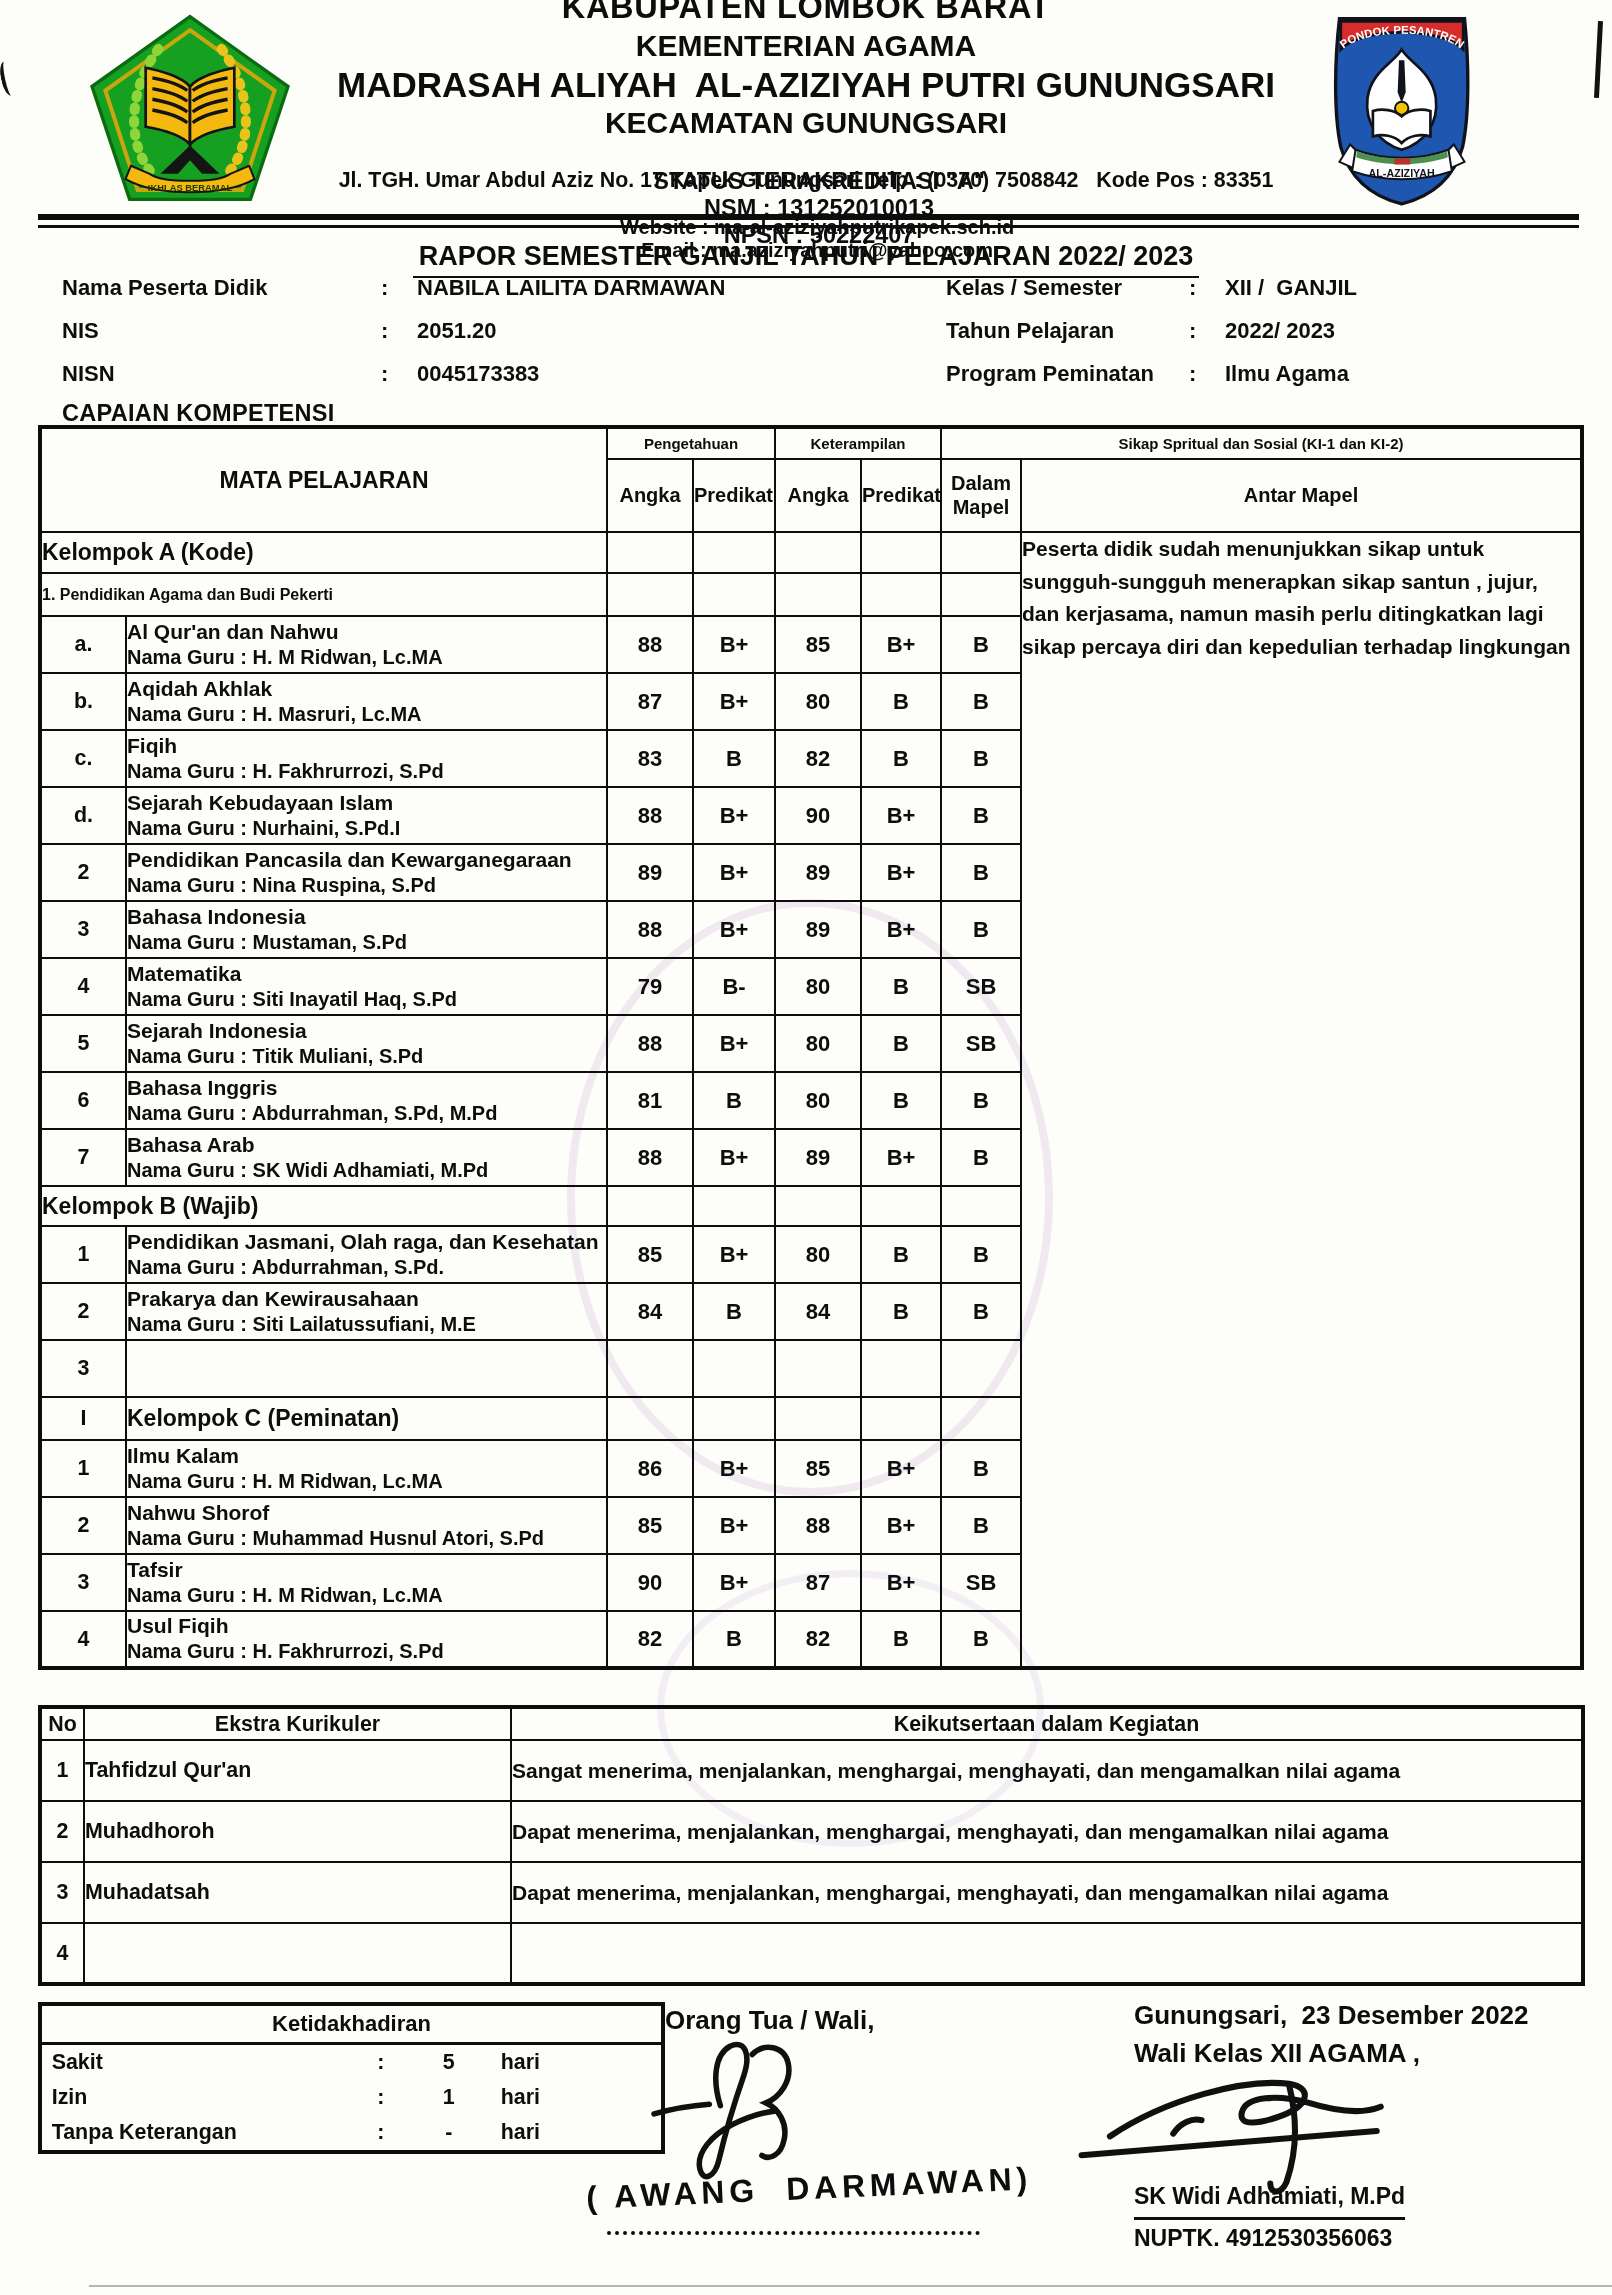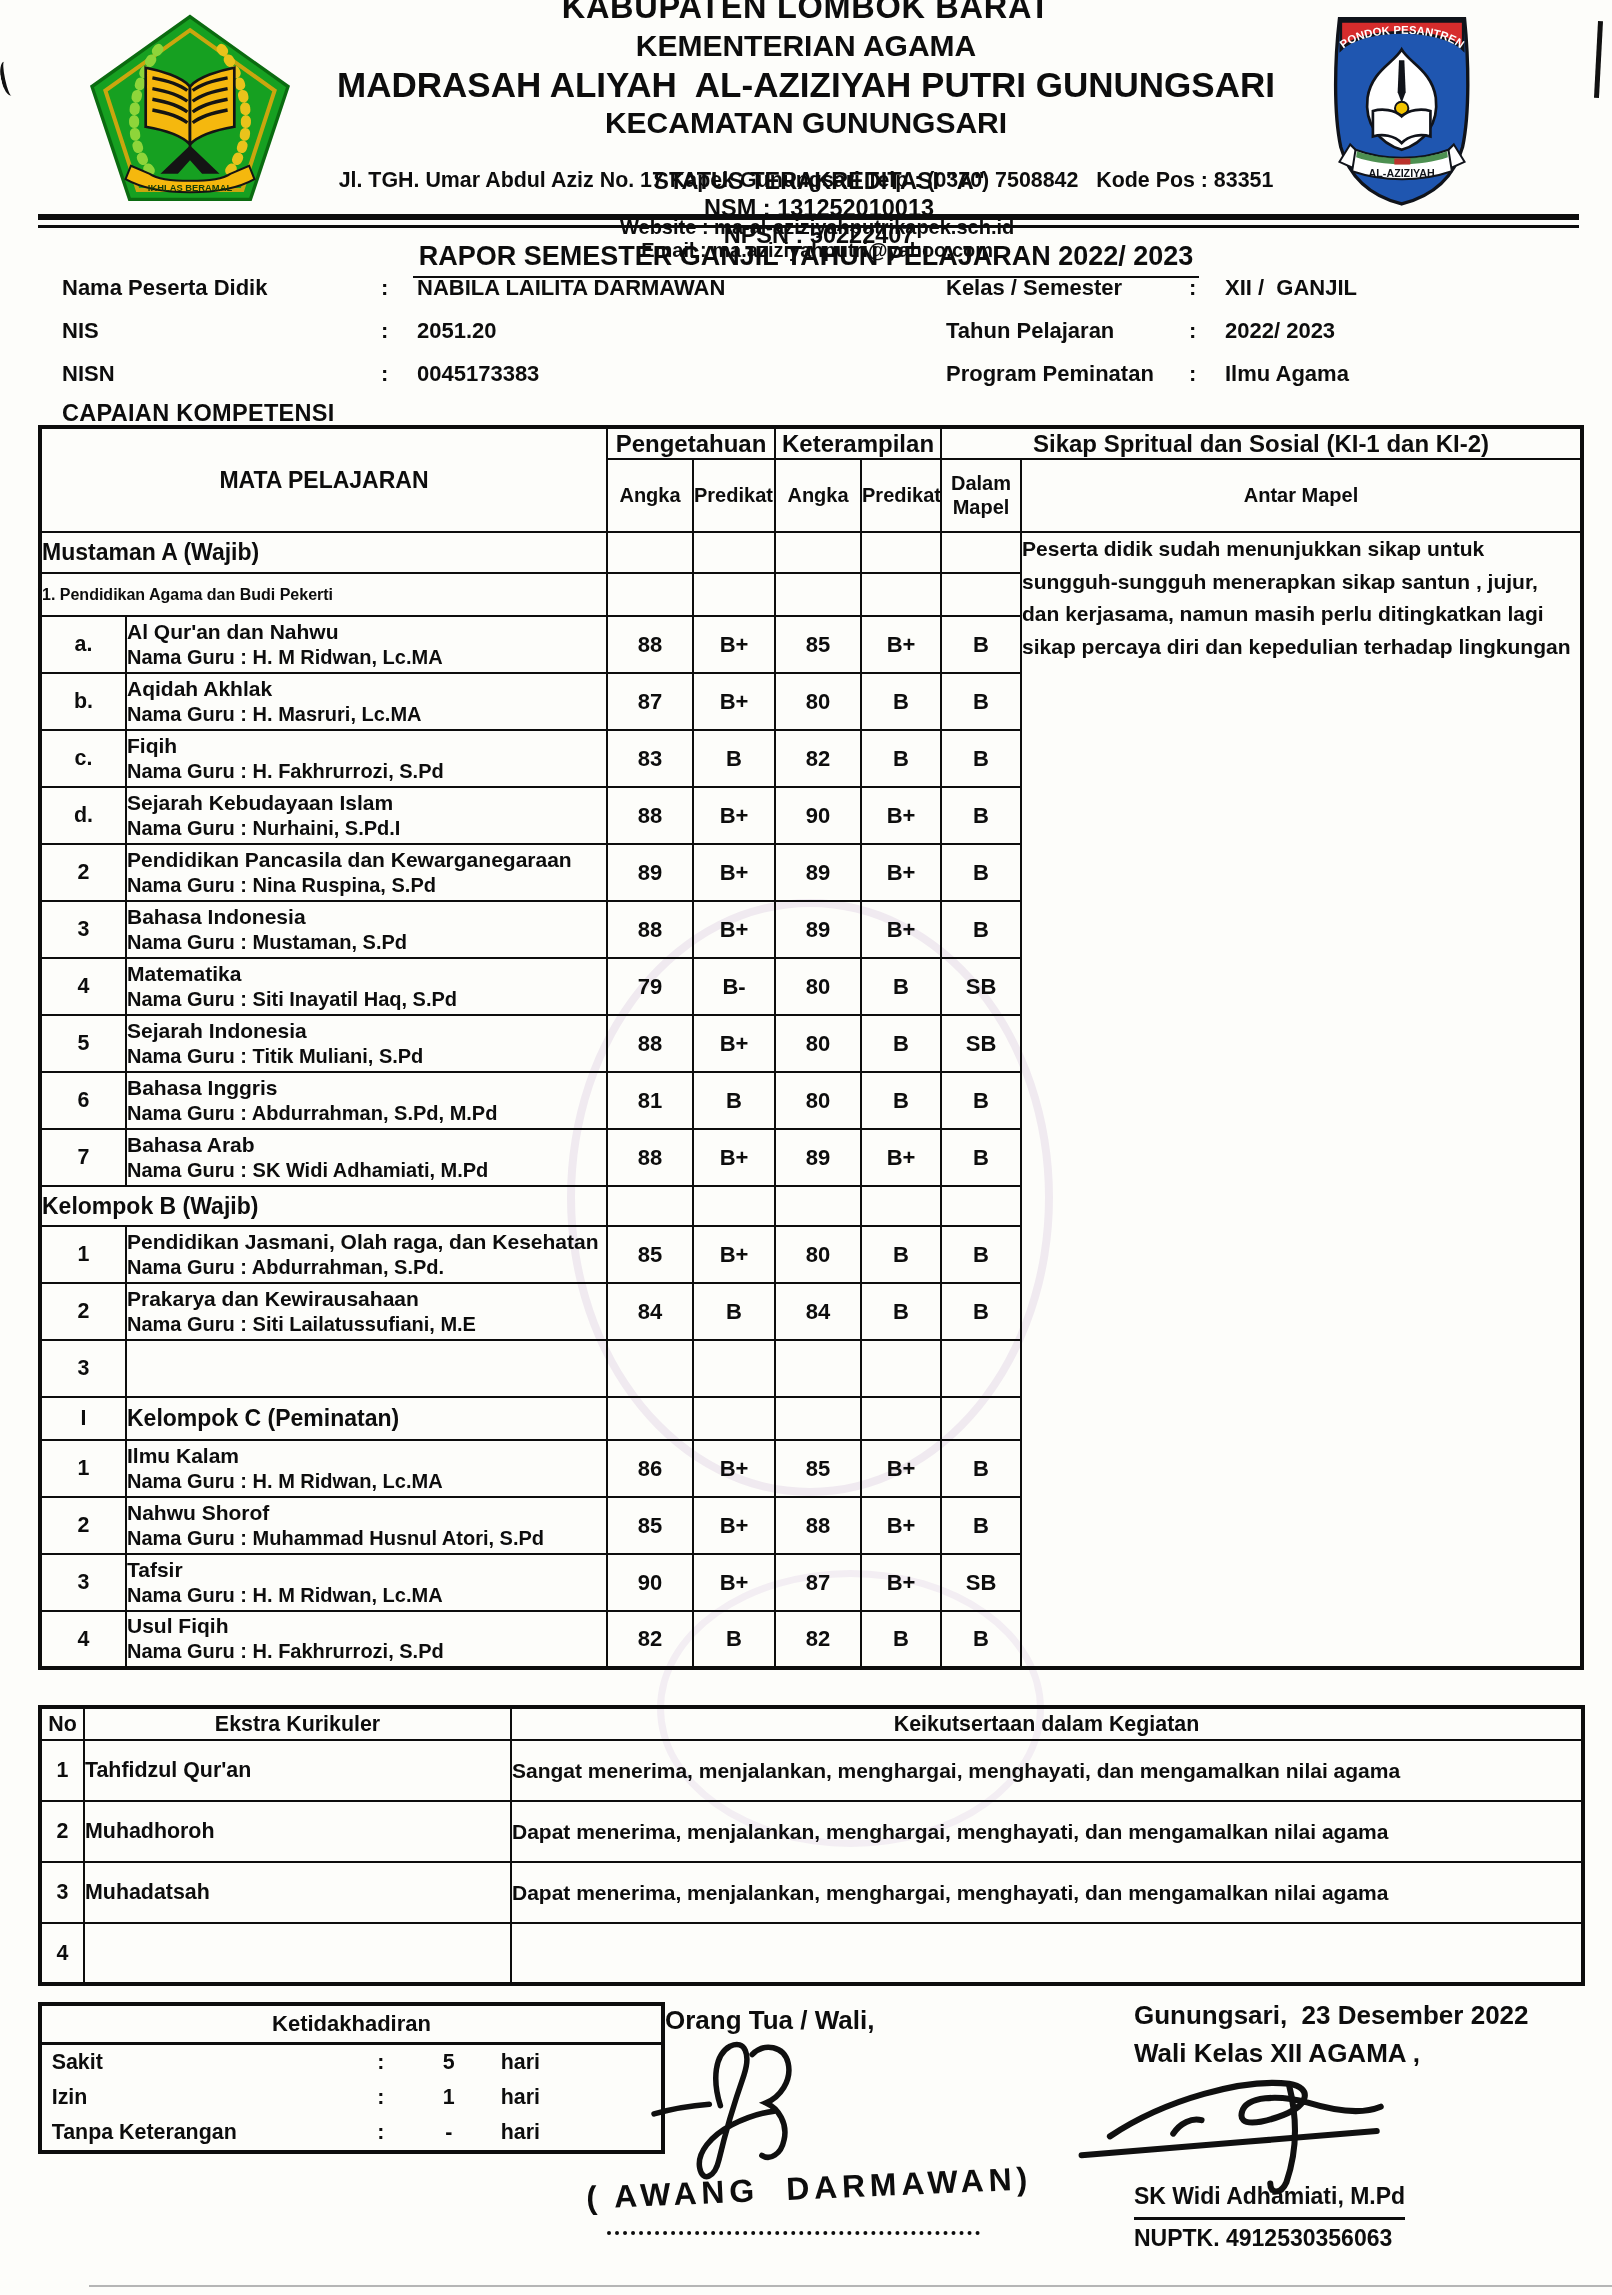--- a/index.html
+++ b/index.html
@@ -28,21 +28,21 @@
   .scolon{width:36px;}
   .sval{white-space:pre;}
   .cap-title{position:absolute;left:62px;top:400px;font-size:23.5px;letter-spacing:0.3px;}
   
   table{border-collapse:collapse;table-layout:fixed;}
   .main-table{position:absolute;left:38px;top:425px;width:1542px;border:4.8px solid #0d0d0d;}
   .main-table th,.main-table td{border:2.8px solid #0d0d0d;padding:0;overflow:hidden;}
   tr.h1{height:32px;}  tr.h2{height:73px;}
   tr.rg{height:41px;}  tr.rsg{height:43px;}  tr.rs{height:57px;}  tr.rgc{height:43px;}
   .mp-h{font-size:23px;text-align:center;}
-  .top-h{font-size:24px;}
+  .top-h{font-size:15px;}
   .sub-h{font-size:20px;text-align:center;}
   .cliph{white-space:nowrap;text-align:left;padding-left:3.5px;}
   .wrap-h{white-space:normal;line-height:23.5px;}
   .no-cell{text-align:center;font-size:21.4px;vertical-align:middle;}
   .subj-cell{padding:2.1px 4.1px 2.1px 7px;vertical-align:middle;}
   .sname{font-size:21px;line-height:25.6px;white-space:nowrap;}
   .guru{font-size:20px;line-height:25.6px;white-space:nowrap;}
   .g{text-align:center;font-size:22px;vertical-align:middle;}
   .group-label{font-size:23px;padding-left:8.3px;vertical-align:middle;}
   .subgroup-label{font-size:16px;padding-left:33px;vertical-align:middle;}
@@ -203,21 +203,21 @@
     <tr class="h2">
       <th class="sub-h">Angka</th>
       <th class="sub-h cliph">Predikat</th>
       <th class="sub-h">Angka</th>
       <th class="sub-h cliph">Predikat</th>
       <th class="sub-h wrap-h">Dalam Mapel</th>
       <th class="sub-h">Antar Mapel</th>
     </tr>
 
     <tr class="rg">
-      <td class="group-label" colspan="2">Mustaman A (Wajib)</td>
+      <td class="group-label" colspan="2">Kelompok A (Kode)</td>
       <td class="g"></td>
           <td class="g"></td>
       <td class="g"></td>
           <td class="g"></td>
       <td class="g"></td>
       <td class="antar-cell" rowspan="21">Peserta didik sudah menunjukkan sikap untuk sungguh-sungguh  menerapkan sikap santun , jujur, dan kerjasama, namun masih perlu ditingkatkan lagi sikap percaya diri dan kepedulian terhadap lingkungan</td>
     </tr>
     <tr class="rsg">
       <td class="subgroup-label" colspan="2">1. Pendidikan Agama dan Budi Pekerti</td>
       <td class="g"></td>

